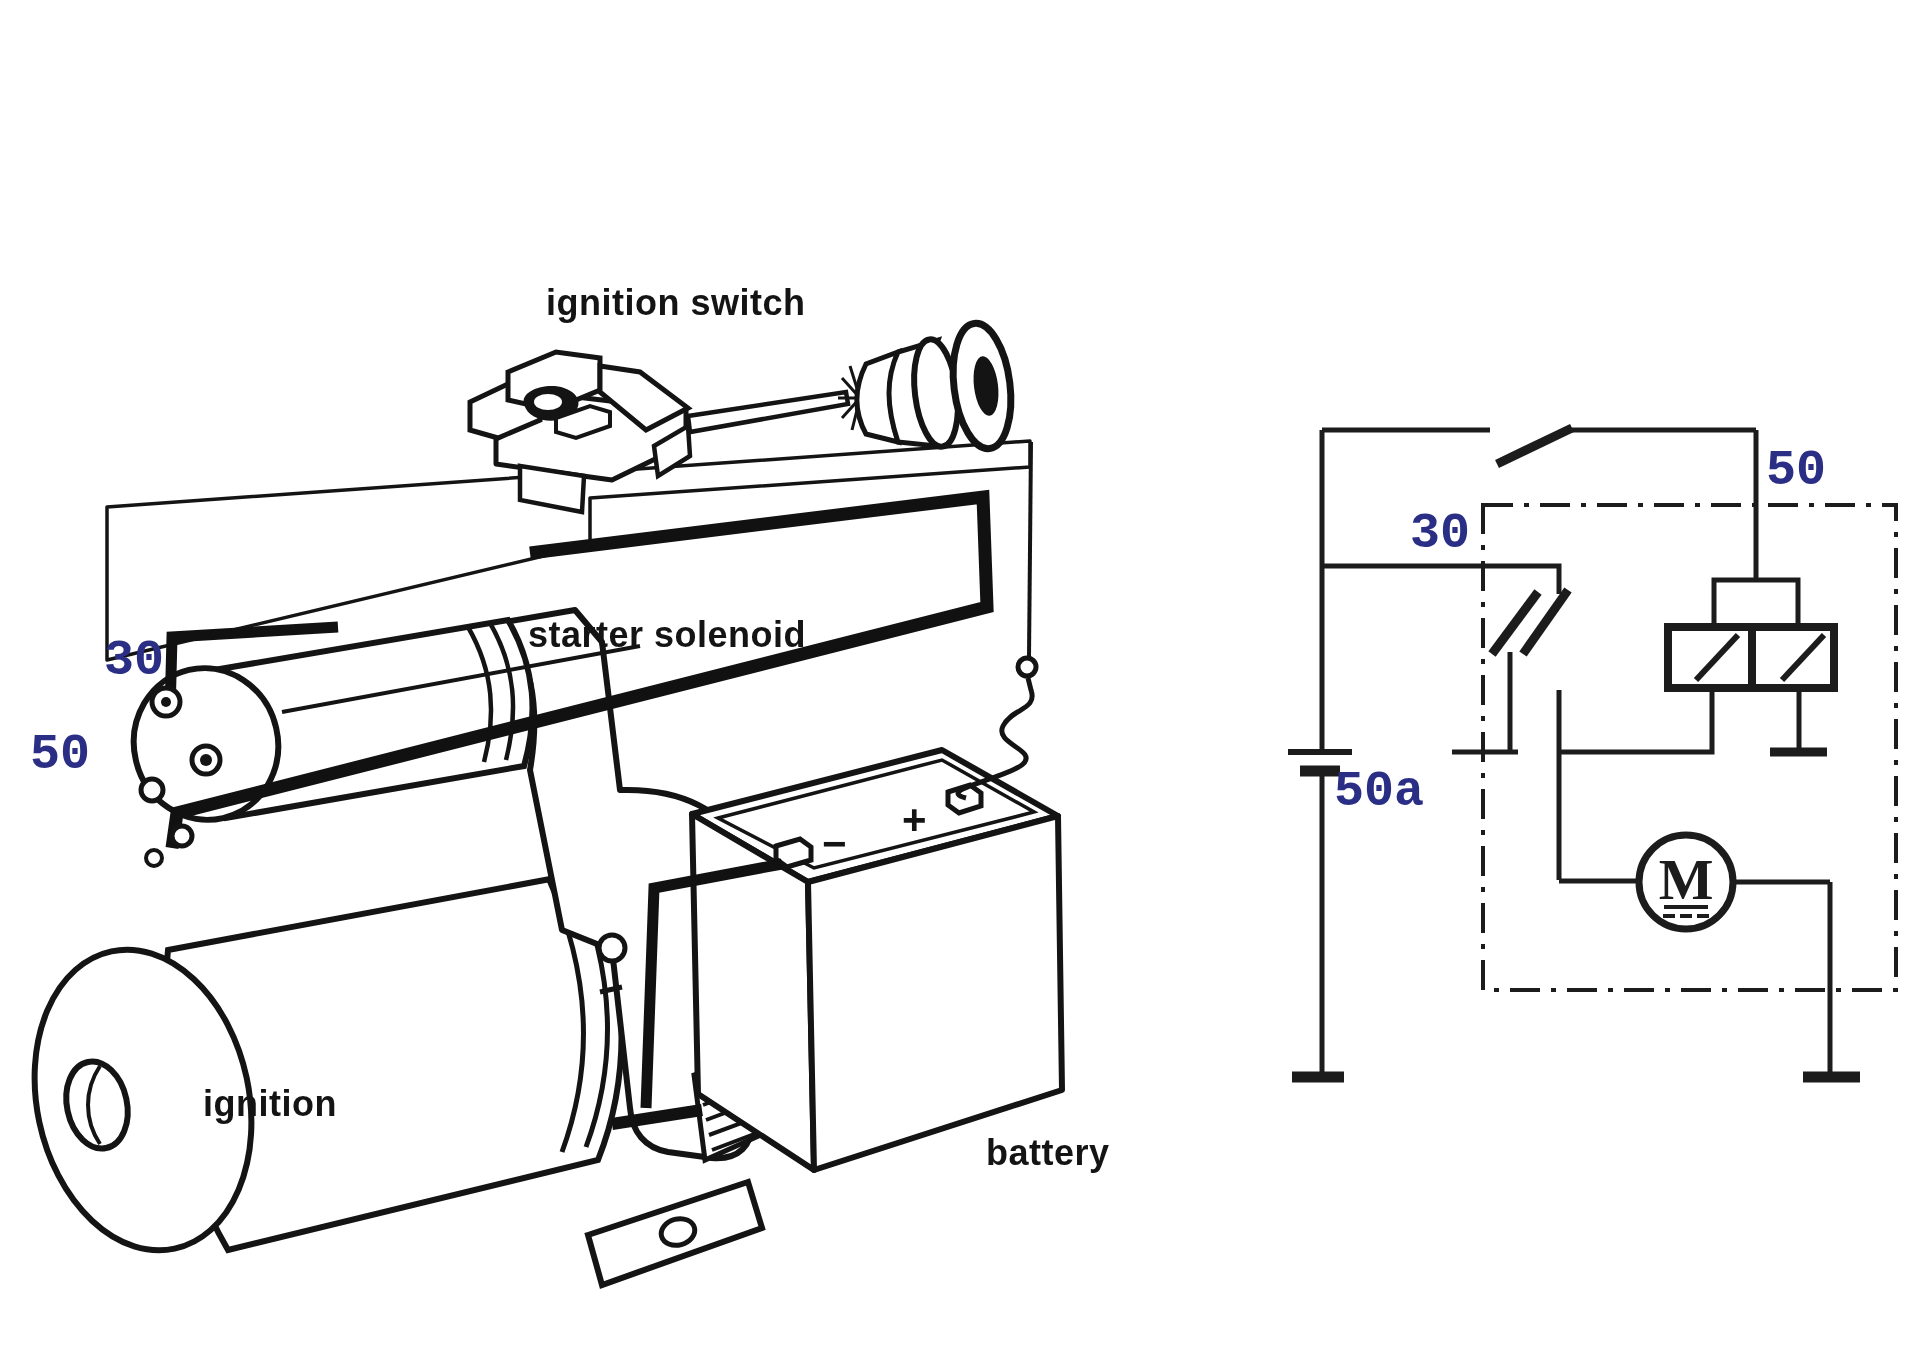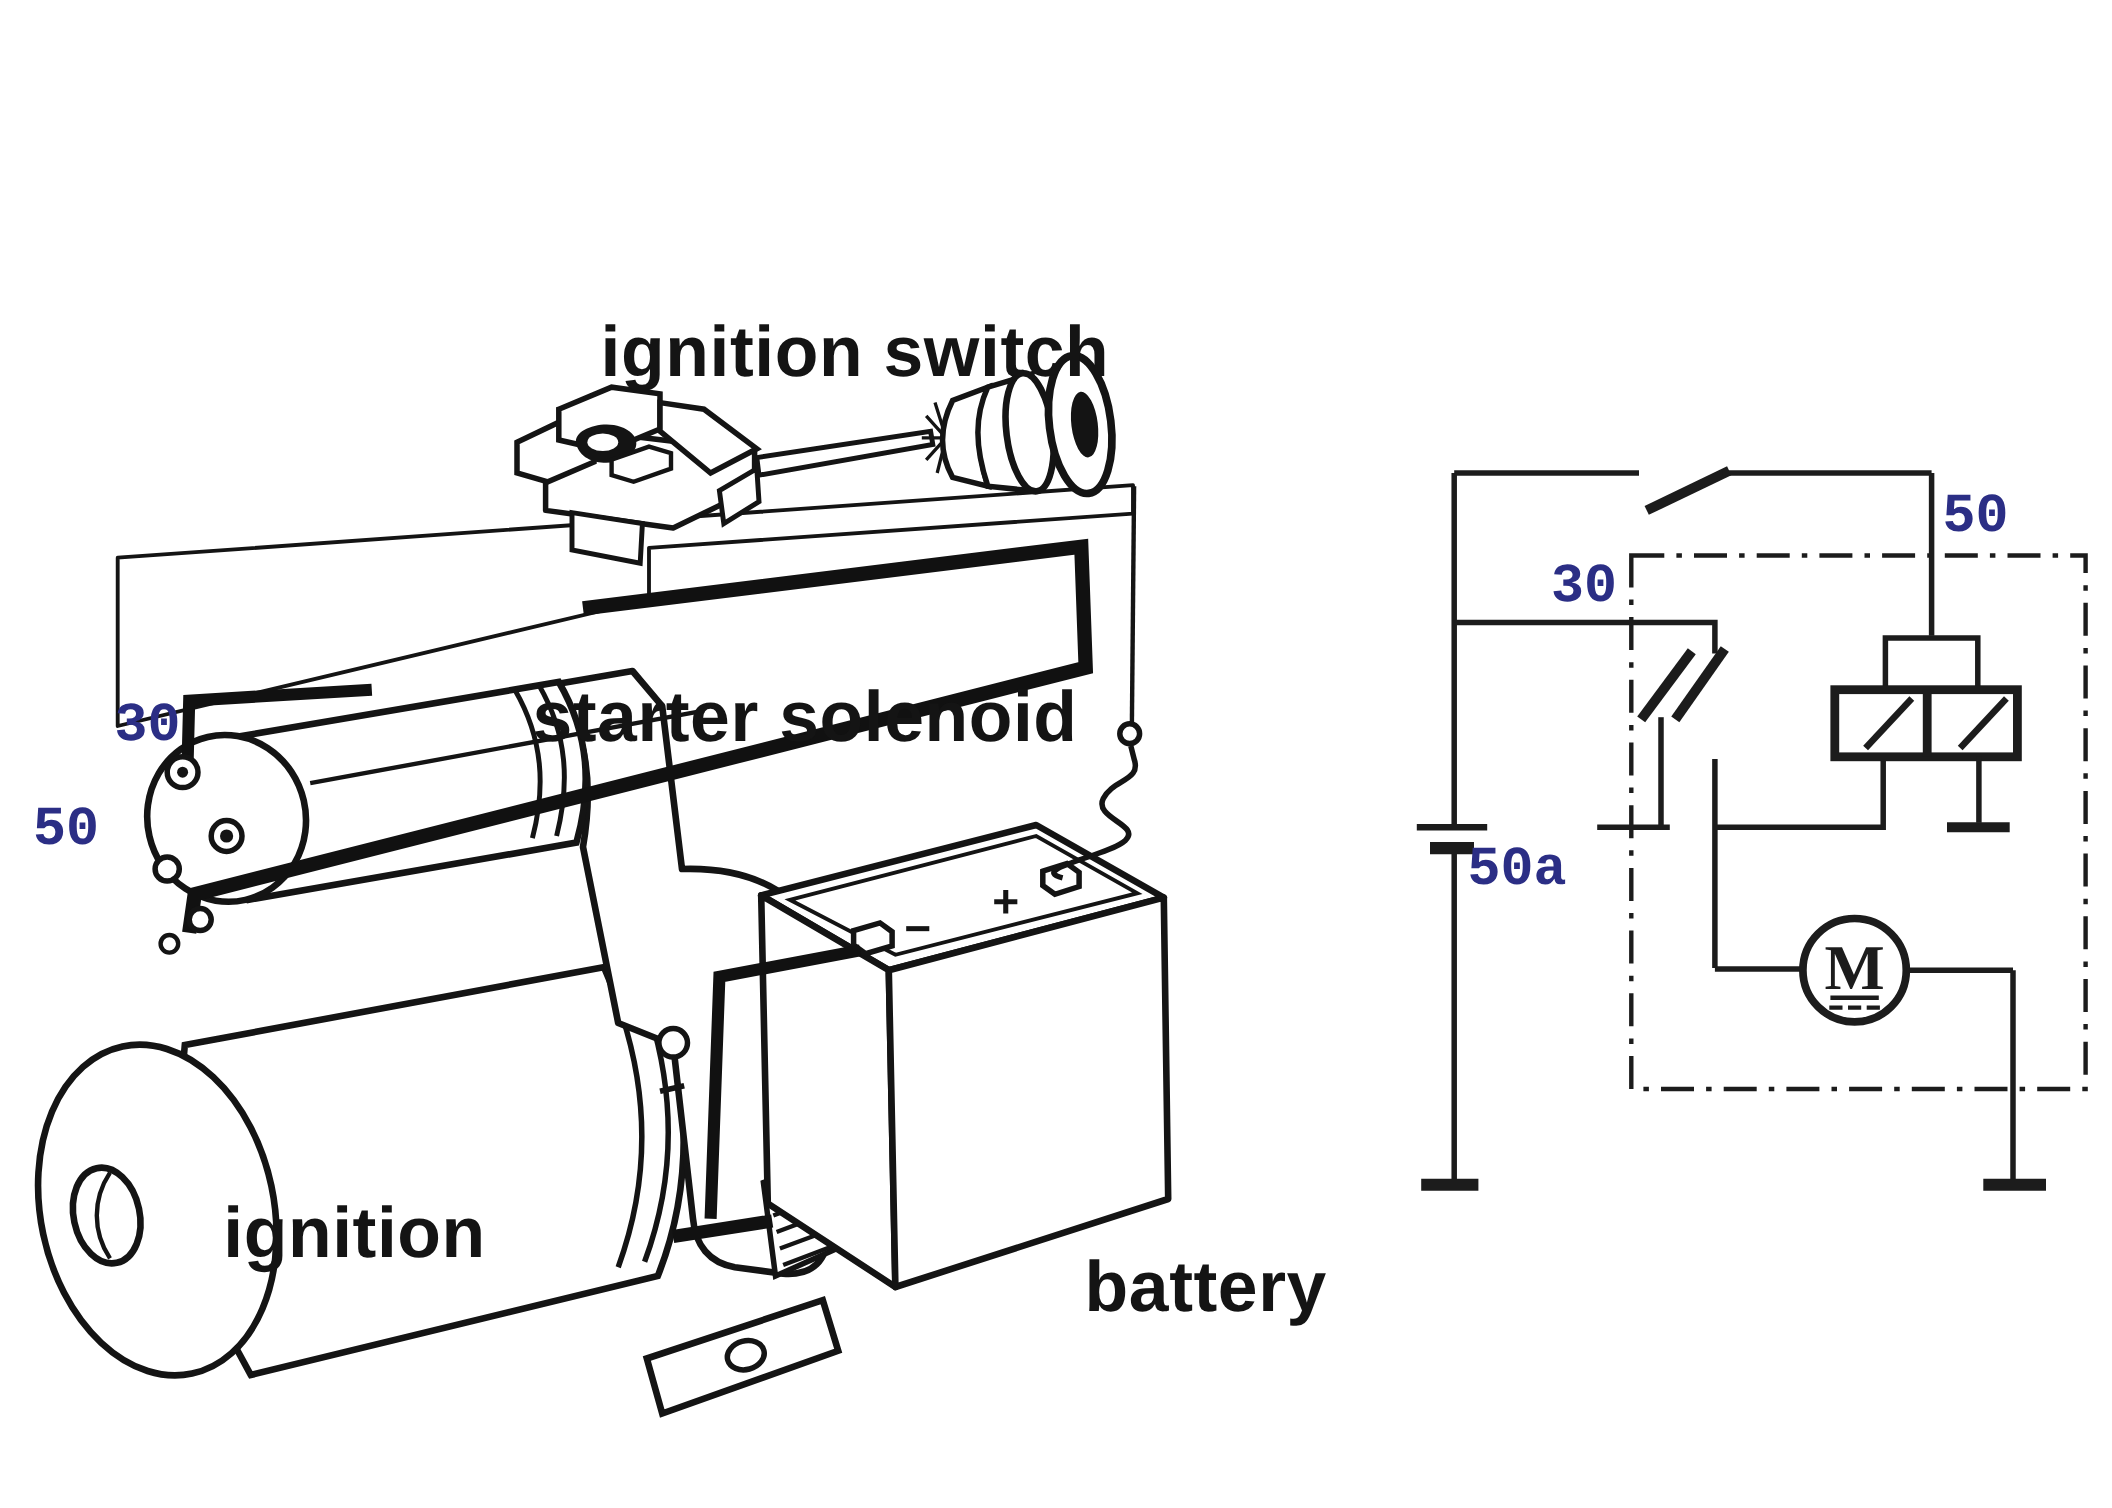--- a/index.html
+++ b/index.html
@@ -1,21 +1,21 @@
 <!DOCTYPE html>
 <html><head>
 <meta charset="utf-8">
 <style>
   html,body{margin:0;padding:0;background:#ffffff;}
   .page{position:relative;width:1920px;height:1371px;background:#ffffff;overflow:hidden;
         font-family:"Liberation Sans", sans-serif;}
   svg{position:absolute;left:0;top:0;}
   .lbl{position:absolute;white-space:nowrap;color:#141414;
        font-family:"Liberation Sans", sans-serif;font-weight:bold;}
-  .lbl-big{font-size:65px;letter-spacing:0.5px;}
+  .lbl-big{font-size:36px;letter-spacing:0.5px;}
   .term{position:absolute;white-space:nowrap;color:#2b2e85;
         font-family:Liberation Mono, monospace;font-weight:bold;font-size:50px;}
   .sign{position:absolute;white-space:nowrap;color:#141414;
         font-family:"Liberation Sans", sans-serif;font-weight:bold;font-size:42px;}
 </style>
 </head>
 <body>
 
 <div class="page">
 
@@ -170,21 +170,21 @@
       <path d="M 1663,916 h 12 m 5,0 h 12 m 5,0 h 12" stroke-width="4"></path>
       <path d="M 1733,882 L 1830,882" stroke-width="5" fill="none"></path>
       <path d="M 1830,882 L 1830,1073" stroke-width="5" fill="none"></path>
       <path d="M 1803,1077 L 1860,1077" stroke-width="11"></path>
     </g>
   </g>
 </svg>
 
 <div class="lbl lbl-big" style="left:546px;top:282px;">ignition switch</div>
 
-<div class="lbl lbl-big" style="left:484px;top:614px;text-align:center;">starter solenoid</div>
+<div class="lbl lbl-big" style="left:528px;top:614px;text-align:center;">starter solenoid</div>
 
 <div class="lbl lbl-big" style="left:203px;top:1083px;">ignition</div>
 
 <div class="lbl lbl-big" style="left:986px;top:1132px;">battery</div>
 
 <div class="sign" style="left:902px;top:796px;">+</div>
 
 <div class="sign" style="left:822px;top:820px;">−</div>
 
 <div class="term" style="left:104px;top:632px;">30</div>

